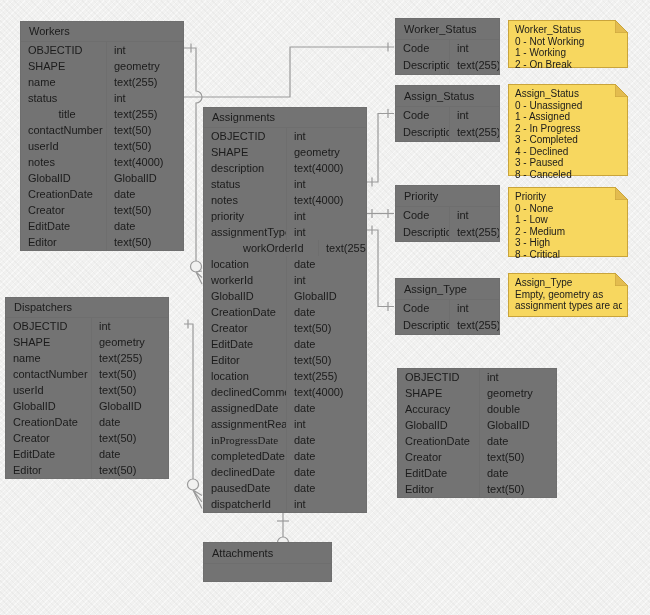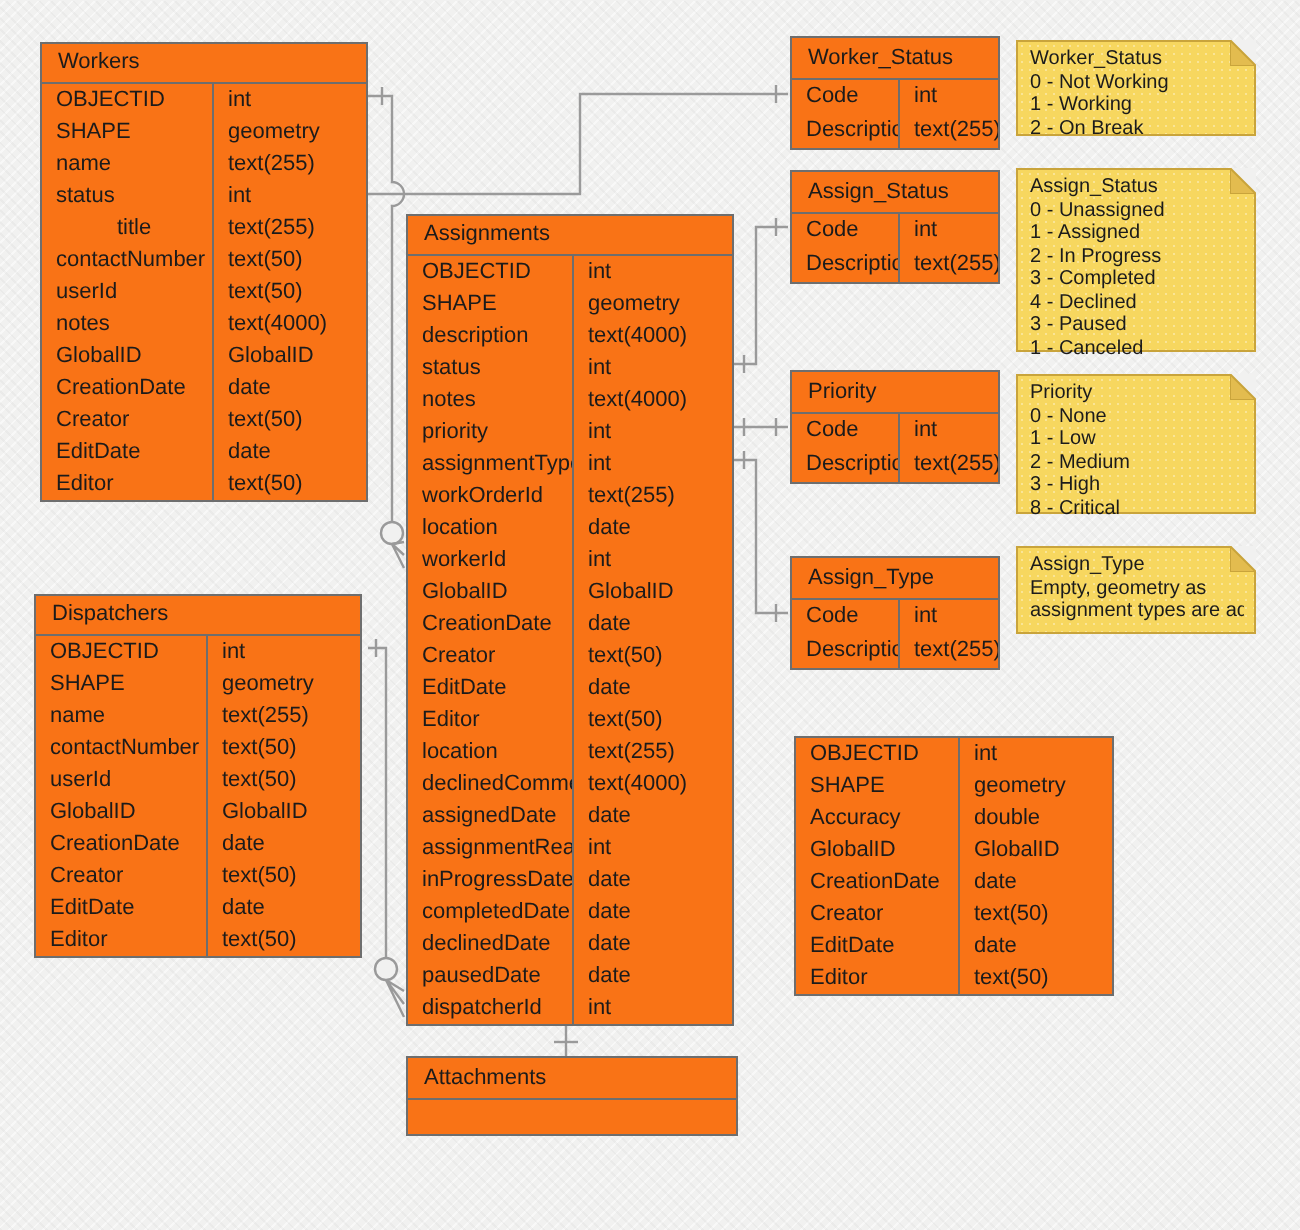--- a/index.html
+++ b/index.html
@@ -20,21 +20,21 @@
     background-image:
       repeating-linear-gradient(45deg, rgba(0,0,0,0.028) 0px, rgba(0,0,0,0.028) 1px, transparent 1px, transparent 4px),
       repeating-linear-gradient(-45deg, rgba(255,255,255,0.5) 0px, rgba(255,255,255,0.5) 1px, transparent 1px, transparent 4px);
     position:relative;
   }
   #canvas{position:absolute;left:0;top:0;width:650px;height:615px;}
   #wires{position:absolute;left:0;top:0;}
   .cline{stroke:var(--conn);stroke-width:1.2;fill:none;}
   .ccirc{stroke:var(--conn);stroke-width:1.2;fill:var(--bg);}
   .etable{
-    position:absolute;background:#f97316;
+    position:absolute;background:#737373;
     border:1px solid var(--tbl-border);
     box-sizing:border-box;font-size:11px;line-height:16px;
   }
   .etable .ttl{
     height:19px;line-height:19px;padding-left:8px;
     border-bottom:1px solid var(--tbl-border);
     white-space:nowrap;overflow:hidden;
   }
   .etable.sm .ttl{height:20px;line-height:20px;}
   .trow{display:flex;height:16px;line-height:16px;}
@@ -154,21 +154,21 @@
       </div>
       <div class="trow">
         <span class="fname" style="width: 85px;">EditDate</span>
         <span class="ftype">date</span>
       </div>
       <div class="trow">
         <span class="fname" style="width: 85px;">Editor</span>
         <span class="ftype">text(50)</span>
       </div>
     </div>
-    <div class="etable" style="left: 17px; top: 297px; width: 164px;">
+    <div class="etable" style="left: 5px; top: 297px; width: 164px;">
       <div class="ttl">Dispatchers</div>
       <div class="trow">
         <span class="fname" style="width: 85px;">OBJECTID</span>
         <span class="ftype">int</span>
       </div>
       <div class="trow">
         <span class="fname" style="width: 85px;">SHAPE</span>
         <span class="ftype">geometry</span>
       </div>
       <div class="trow">
@@ -228,21 +228,21 @@
       </div>
       <div class="trow">
         <span class="fname" style="width: 82px;">priority</span>
         <span class="ftype">int</span>
       </div>
       <div class="trow">
         <span class="fname" style="width: 82px;">assignmentType</span>
         <span class="ftype">int</span>
       </div>
       <div class="trow">
-        <span class="fname" style="width: 82px;">workOrderId</span>
+        <span class="fname" style="width: 82px; margin-left: 32px;">workOrderId</span>
         <span class="ftype">text(255)</span>
       </div>
       <div class="trow">
         <span class="fname" style="width: 82px;">location</span>
         <span class="ftype">date</span>
       </div>
       <div class="trow">
         <span class="fname" style="width: 82px;">workerId</span>
         <span class="ftype">int</span>
       </div>
@@ -276,21 +276,21 @@
       </div>
       <div class="trow">
         <span class="fname" style="width: 82px;">assignedDate</span>
         <span class="ftype">date</span>
       </div>
       <div class="trow">
         <span class="fname" style="width: 82px;">assignmentRead</span>
         <span class="ftype">int</span>
       </div>
       <div class="trow">
-        <span class="fname" style="width: 82px;">inProgressDate</span>
+        <span class="fname" style="width: 82px; font-family: Liberation Serif, serif;">inProgressDate</span>
         <span class="ftype">date</span>
       </div>
       <div class="trow">
         <span class="fname" style="width: 82px;">completedDate</span>
         <span class="ftype">date</span>
       </div>
       <div class="trow">
         <span class="fname" style="width: 82px;">declinedDate</span>
         <span class="ftype">date</span>
       </div>
@@ -374,21 +374,21 @@
       </div>
       <div class="trow">
         <span class="fname" style="width: 81px;">EditDate</span>
         <span class="ftype">date</span>
       </div>
       <div class="trow">
         <span class="fname" style="width: 81px;">Editor</span>
         <span class="ftype">text(50)</span>
       </div>
     </div>
-    <div class="etable sm" style="left: 203px; top: 528px; width: 166px;">
+    <div class="etable sm" style="left: 203px; top: 542px; width: 129px;">
       <div class="ttl">Attachments</div>
       <div class="trow">
         <span class="fname" style="width: 161px;"></span>
         <span class="ftype nodiv"></span>
       </div>
     </div>
     <div class="note" style="left: 508px; top: 20px; width: 120px; height: 48px;">
       <svg class="fold" width="13" height="13">
         <polygon points="0,0 13,0 13,13" fill="#f1f1f0"></polygon>
         <polygon points="0,0 13,13 0,13" fill="#e3bc4f" stroke="#c9a43b" stroke-width="1"></polygon>
@@ -403,21 +403,21 @@
         <polygon points="0,0 13,0 13,13" fill="#f1f1f0"></polygon>
         <polygon points="0,0 13,13 0,13" fill="#e3bc4f" stroke="#c9a43b" stroke-width="1"></polygon>
       </svg>
       <div class="nline">Assign_Status</div>
       <div class="nline">0 - Unassigned</div>
       <div class="nline">1 - Assigned</div>
       <div class="nline">2 - In Progress</div>
       <div class="nline">3 - Completed</div>
       <div class="nline">4 - Declined</div>
       <div class="nline">3 - Paused</div>
-      <div class="nline">1 - Canceled</div>
+      <div class="nline">8 - Canceled</div>
     </div>
     <div class="note" style="left: 508px; top: 187px; width: 120px; height: 70px;">
       <svg class="fold" width="13" height="13">
         <polygon points="0,0 13,0 13,13" fill="#f1f1f0"></polygon>
         <polygon points="0,0 13,13 0,13" fill="#e3bc4f" stroke="#c9a43b" stroke-width="1"></polygon>
       </svg>
       <div class="nline">Priority</div>
       <div class="nline">0 - None</div>
       <div class="nline">1 - Low</div>
       <div class="nline">2 - Medium</div>

